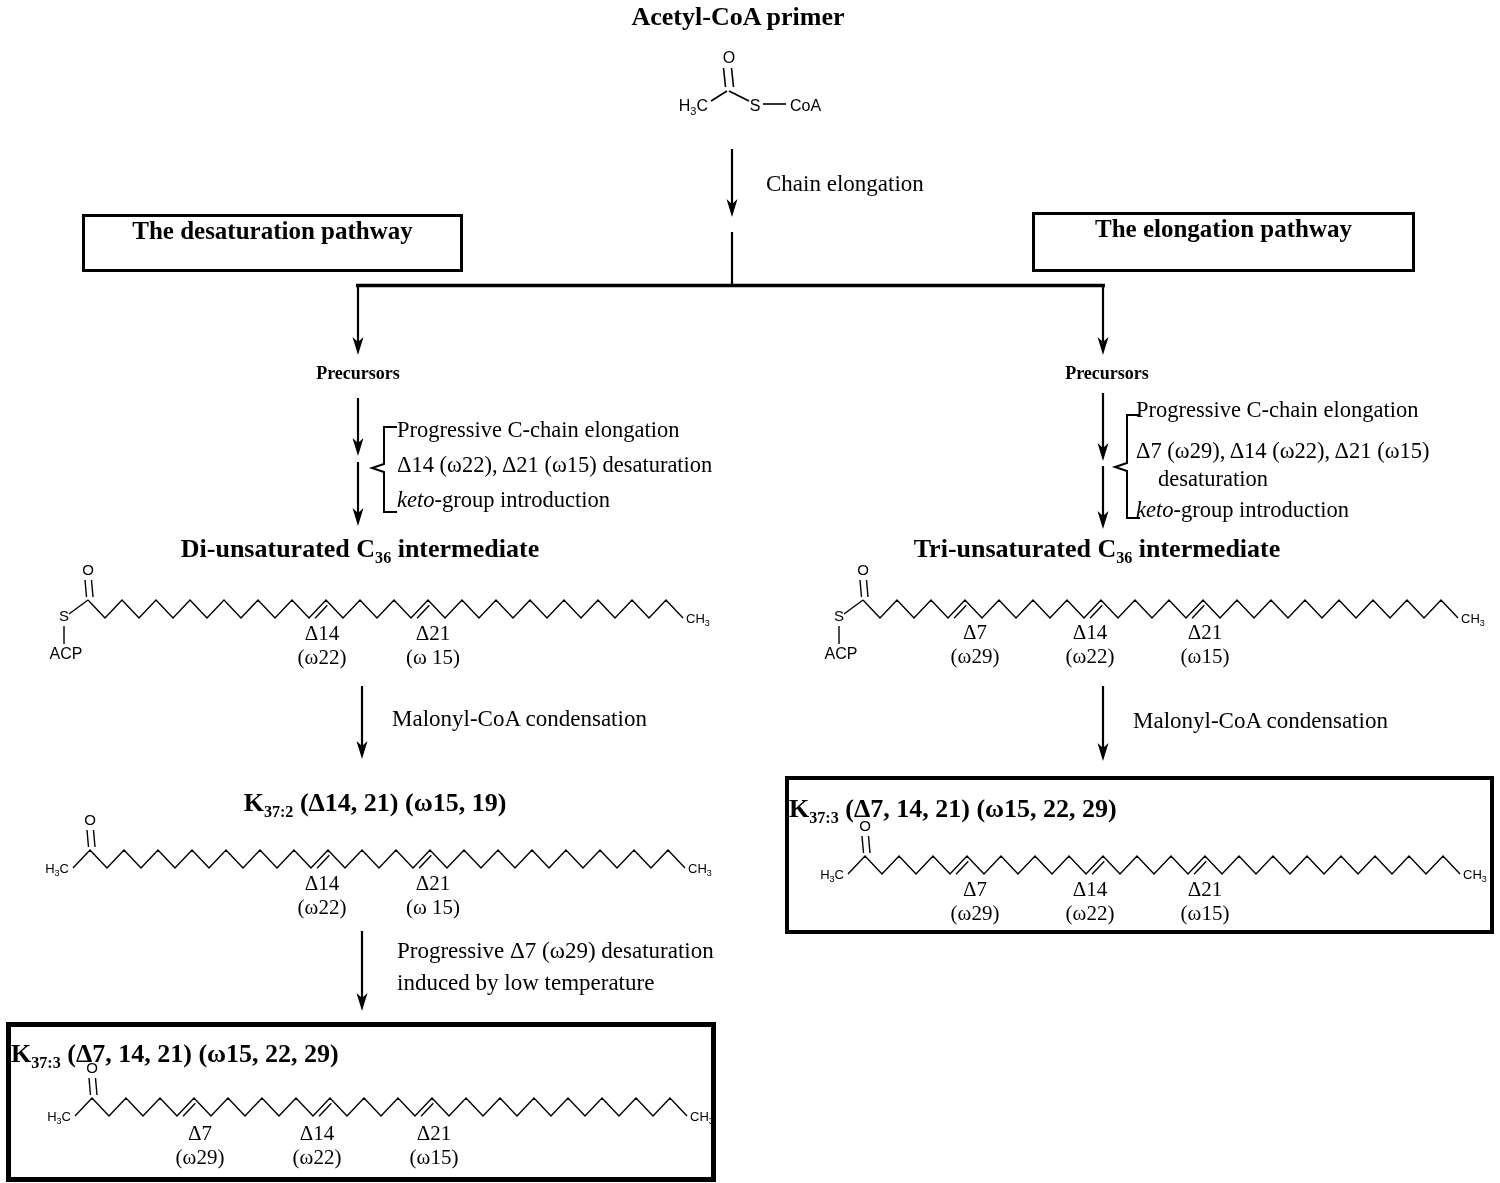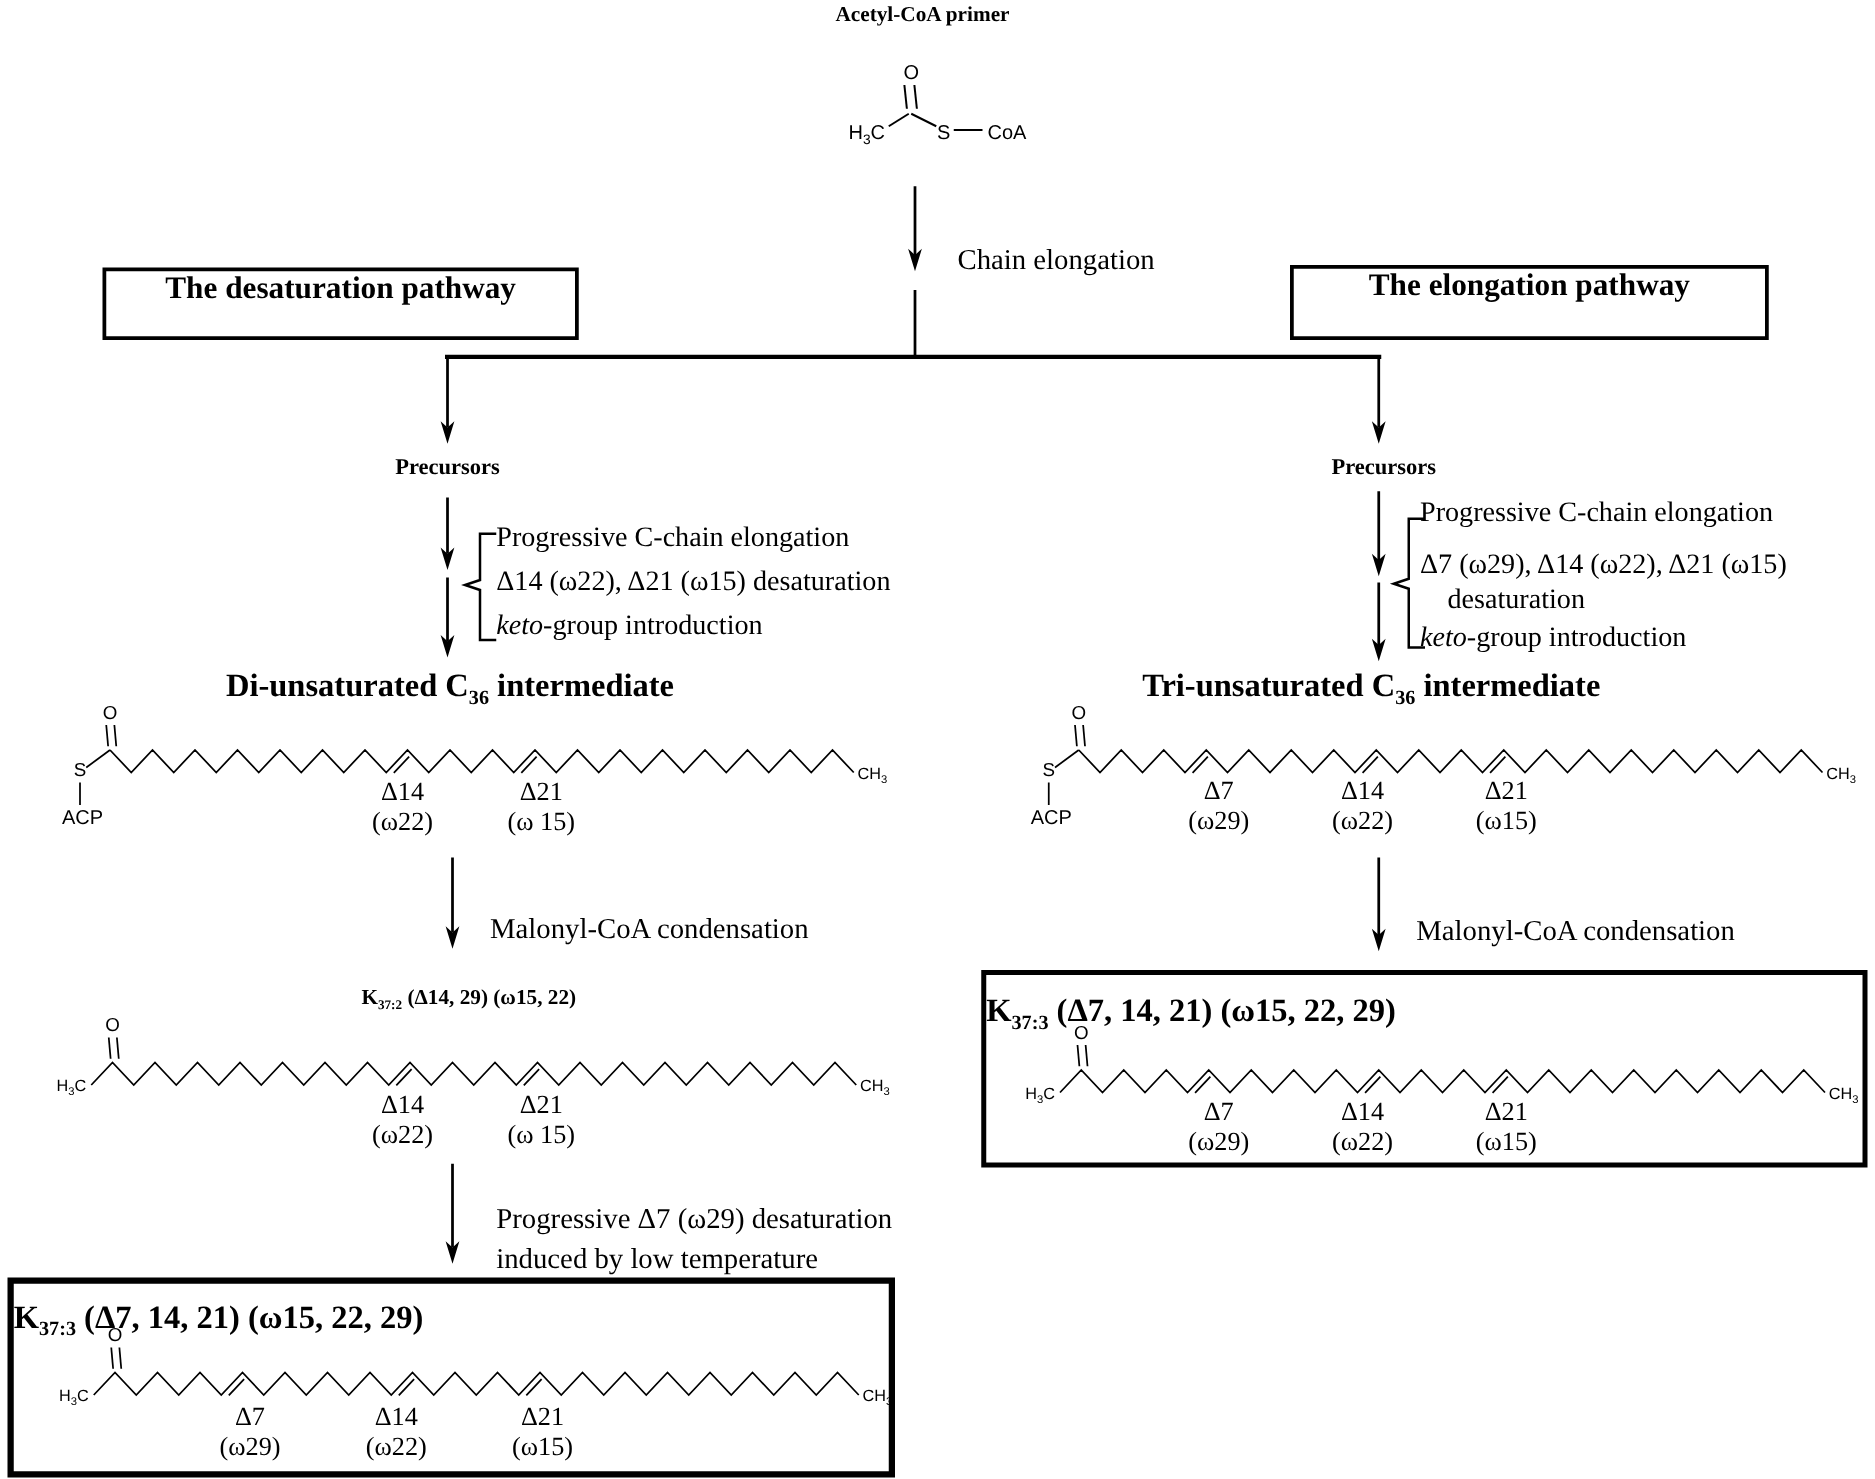--- a/index.html
+++ b/index.html
@@ -1,23 +1,23 @@
 <!DOCTYPE html>
 <html><head>
 <meta charset="utf-8">
 <style>
   html,body{margin:0;padding:0;background:#fff;}
   #canvas{position:relative;width:1500px;height:1183px;background:#fff;color:#000;
           font-family:"Liberation Serif","DejaVu Serif",serif;overflow:hidden;}
   .abs{position:absolute;}
   .ctr{text-align:center;}
   .b{font-weight:bold;}
-  .t25{font-size:17px;}
+  .t25{font-size:26px;}
   .t24{font-size:18px;}
-  .t23{font-size:23px;margin-top:24px;}
+  .t23{font-size:23px;}
   .t22{font-size:22.5px;}
   .t26{font-size:26px;}
   sub{font-size:0.62em;line-height:0;}
   .pathbox{border:3px solid #000;display:flex;justify-content:center;
            font-weight:bold;font-size:25px;}
   .bigbox{border:4px solid #000;}
   .bigboxL{border:5px solid #000;}
   .boxtitle{font-weight:bold;font-size:26px;}
   svg{position:absolute;overflow:visible;}
   svg text{fill:#000;}
@@ -114,21 +114,21 @@
   <div class="abs t22" style="left:1136px;top:438px">Δ7 (ω29), Δ14 (ω22), Δ21 (ω15)</div>
   <div class="abs t22" style="left:1158px;top:466px">desaturation</div>
   <div class="abs t22" style="left:1136px;top:497px"><i>keto</i><span>-group introduction</span></div>
 
   <div class="abs ctr b t26" style="left:110px;top:534px;width:500px"><span>Di-unsaturated C</span><sub>36</sub><span> intermediate</span></div>
   <div class="abs ctr b t26" style="left:847px;top:534px;width:500px"><span>Tri-unsaturated C</span><sub>36</sub><span> intermediate</span></div>
 
   <div class="abs t23" style="left:392px;top:706px">Malonyl-CoA condensation</div>
   <div class="abs t23" style="left:1133px;top:708px">Malonyl-CoA condensation</div>
 
-  <div class="abs ctr b t25" style="left:125px;top:788px;width:500px"><span>K</span><sub>37:2</sub><span> (Δ14, 29) (ω15, 22)</span></div>
+  <div class="abs ctr b t25" style="left:125px;top:788px;width:500px"><span>K</span><sub>37:2</sub><span> (Δ14, 21) (ω15, 19)</span></div>
 
   <div class="abs t23" style="left:397px;top:938px">Progressive Δ7 (ω29) desaturation</div>
   <div class="abs t23" style="left:397px;top:970px">induced by low temperature</div>
 
   <div class="abs bigboxL" style="left:6px;top:1022px;width:700px;height:150px">
     <div class="boxtitle" style="margin-top:12px"><span>K</span><sub>37:3</sub><span> (Δ7, 14, 21) (ω15, 22, 29)</span></div>
   </div>
   <div class="abs bigbox" style="left:785px;top:776px;width:701px;height:150px">
     <div class="boxtitle" style="margin-top:14px"><span>K</span><sub>37:3</sub><span> (Δ7, 14, 21) (ω15, 22, 29)</span></div>
   </div>

